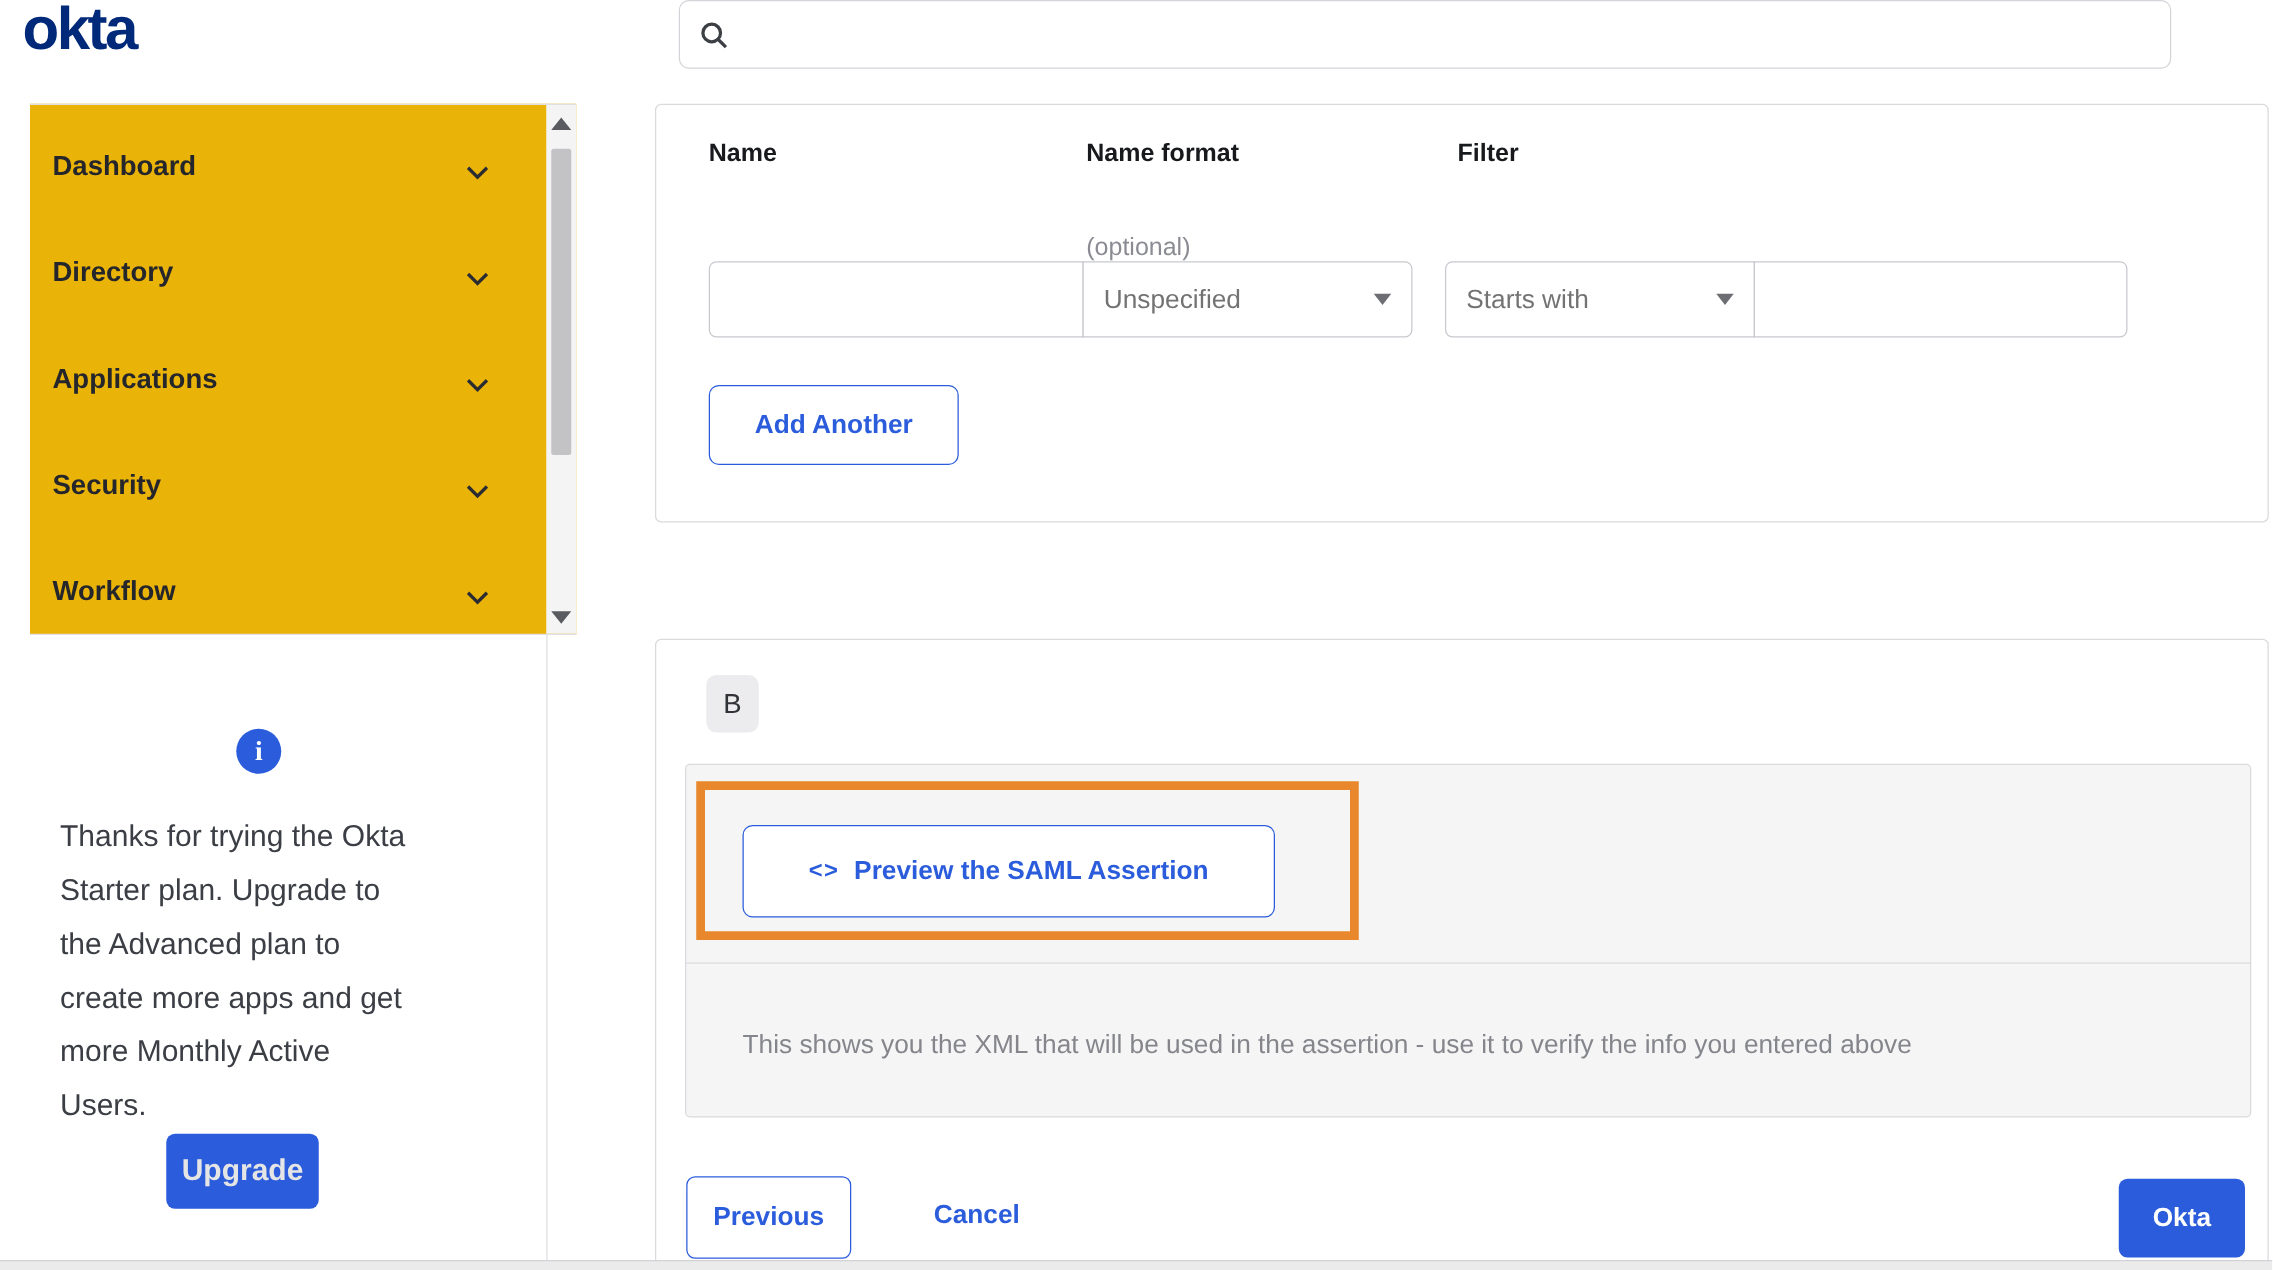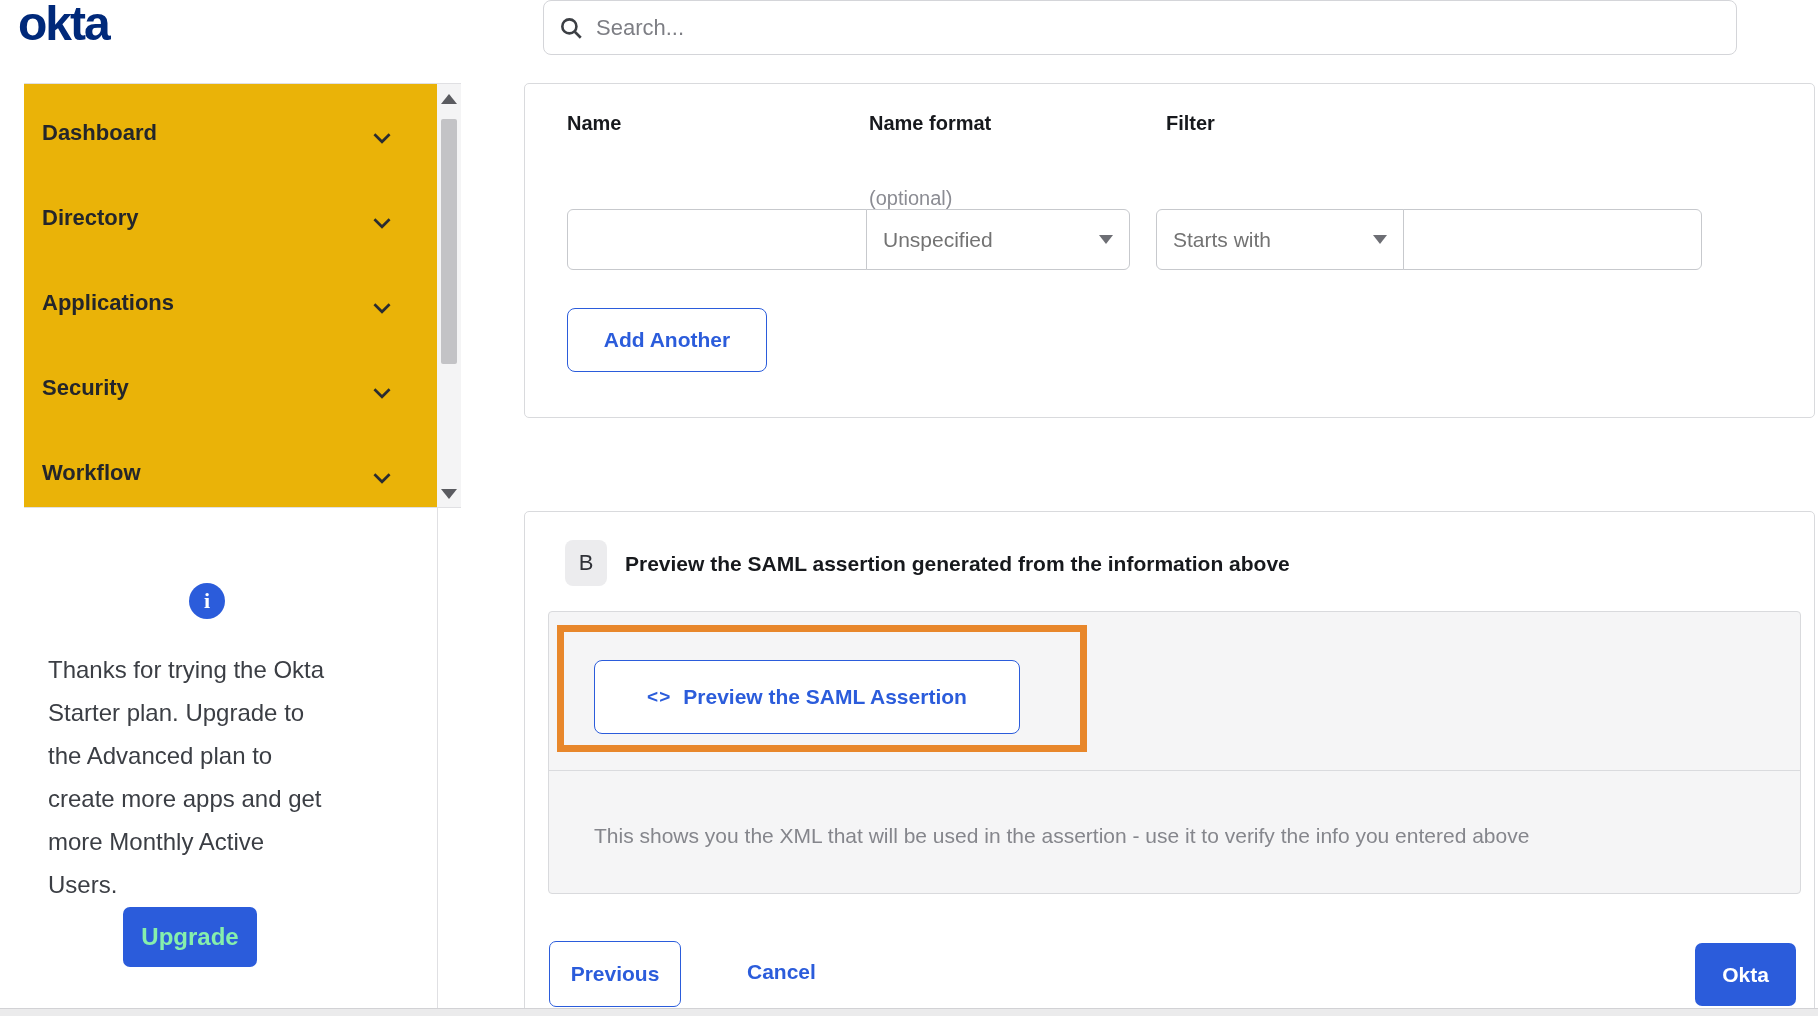--- a/index.html
+++ b/index.html
@@ -29,22 +29,22 @@
   .sb-thumb { position:absolute; right:4px; top:35px; width:16px; height:245px; background:#c3c3c6; border-radius:2px; }
   .sb-arrow { position:absolute; right:4px; width:0; height:0; border-left:8px solid transparent; border-right:8px solid transparent; }
   .sb-up   { top:10px;  border-bottom:10px solid #5a5b60; }
   .sb-down { bottom:8px; border-top:10px solid #5a5b60; }
 
   
   .info-icon { position:absolute; left:189px; top:583px; width:36px; height:36px; border-radius:50%;
     background:#2b5cdb; color:#fff; display:flex; align-items:center; justify-content:center;
     font-size:22px; font-weight:700; font-family:"Liberation Serif", serif; }
   .upsell-text { position:absolute; left:48px; top:648px; width:292px; font-size:24px; line-height:43px; color:#3b3e44; }
-  .upgrade-btn { position:absolute; left:123px; top:907px; width:134px; height:60px; background:#2b5cdb;
-    color:#86efac; border:none; border-radius:7px; font-size:24px; font-weight:700; cursor:pointer;
+  .upgrade-btn { position:absolute; left:133px; top:907px; width:122px; height:60px; background:#2b5cdb;
+    color:#e5e5e5; border:none; border-radius:7px; font-size:24px; font-weight:700; cursor:pointer;
     font-family:"Liberation Sans", sans-serif; }
 
   
   .card { position:absolute; left:524px; width:1291px; background:#fff; border:1px solid #d9dadd; border-radius:5px; }
   .card-a { top:83px; height:335px; }
   .card-b { top:511px; height:502px; }
 
   
   .col-label { position:absolute; top:28px; font-size:20px; font-weight:700; color:#17191d; }
   .col-hint  { position:absolute; top:62px; font-size:20px; color:#8b8c93; }
@@ -88,21 +88,20 @@
 
 <div class="page">
 
   <div class="topbar">
     <div class="logo">okta</div>
     <div class="search-box">
       <svg width="26" height="26" viewBox="0 0 24 24" fill="none" stroke="#3c3f44" stroke-width="2.4">
         <circle cx="10.5" cy="10.5" r="6.5"></circle>
         <line x1="15.5" y1="15.5" x2="21" y2="21"></line>
       </svg>
-      <input class="search-input" type="text" placeholder="Search..." style="">
     </div>
   </div>
 
   <div class="side-border"></div>
   <nav class="sidenav">
     <div id="nav-items">
         <div class="nav-item">
           <span class="lbl">Dashboard</span>
           <svg viewBox="0 0 24 24" width="26" height="26" class="chev">
             <path d="M5 8.5l7 7 7-7" fill="none" stroke="#2a2c31" stroke-width="2.4"></path>
@@ -160,21 +159,20 @@
       <span>Starts with</span>
       <span class="tri"></span>
     </div>
     <input class="fld txt rr" style="left: 878px; width: 299px;" type="text" value="">
 
     <button class="add-btn">Add Another</button>
   </section>
 
   <section class="card card-b">
     <div class="badge-b">B</div>
-    <h2 class="sec-title">Preview the SAML assertion generated from the information above</h2>
 
     <div class="preview-panel">
       <div class="panel-top">
         <div class="hl-orange"></div>
         <button class="preview-btn">
           <span class="code-glyph">&lt;&gt;</span>
           <span>Preview the SAML Assertion</span>
         </button>
       </div>
       <div class="panel-desc">This shows you the XML that will be used in the assertion - use it to verify the info you entered above</div>

